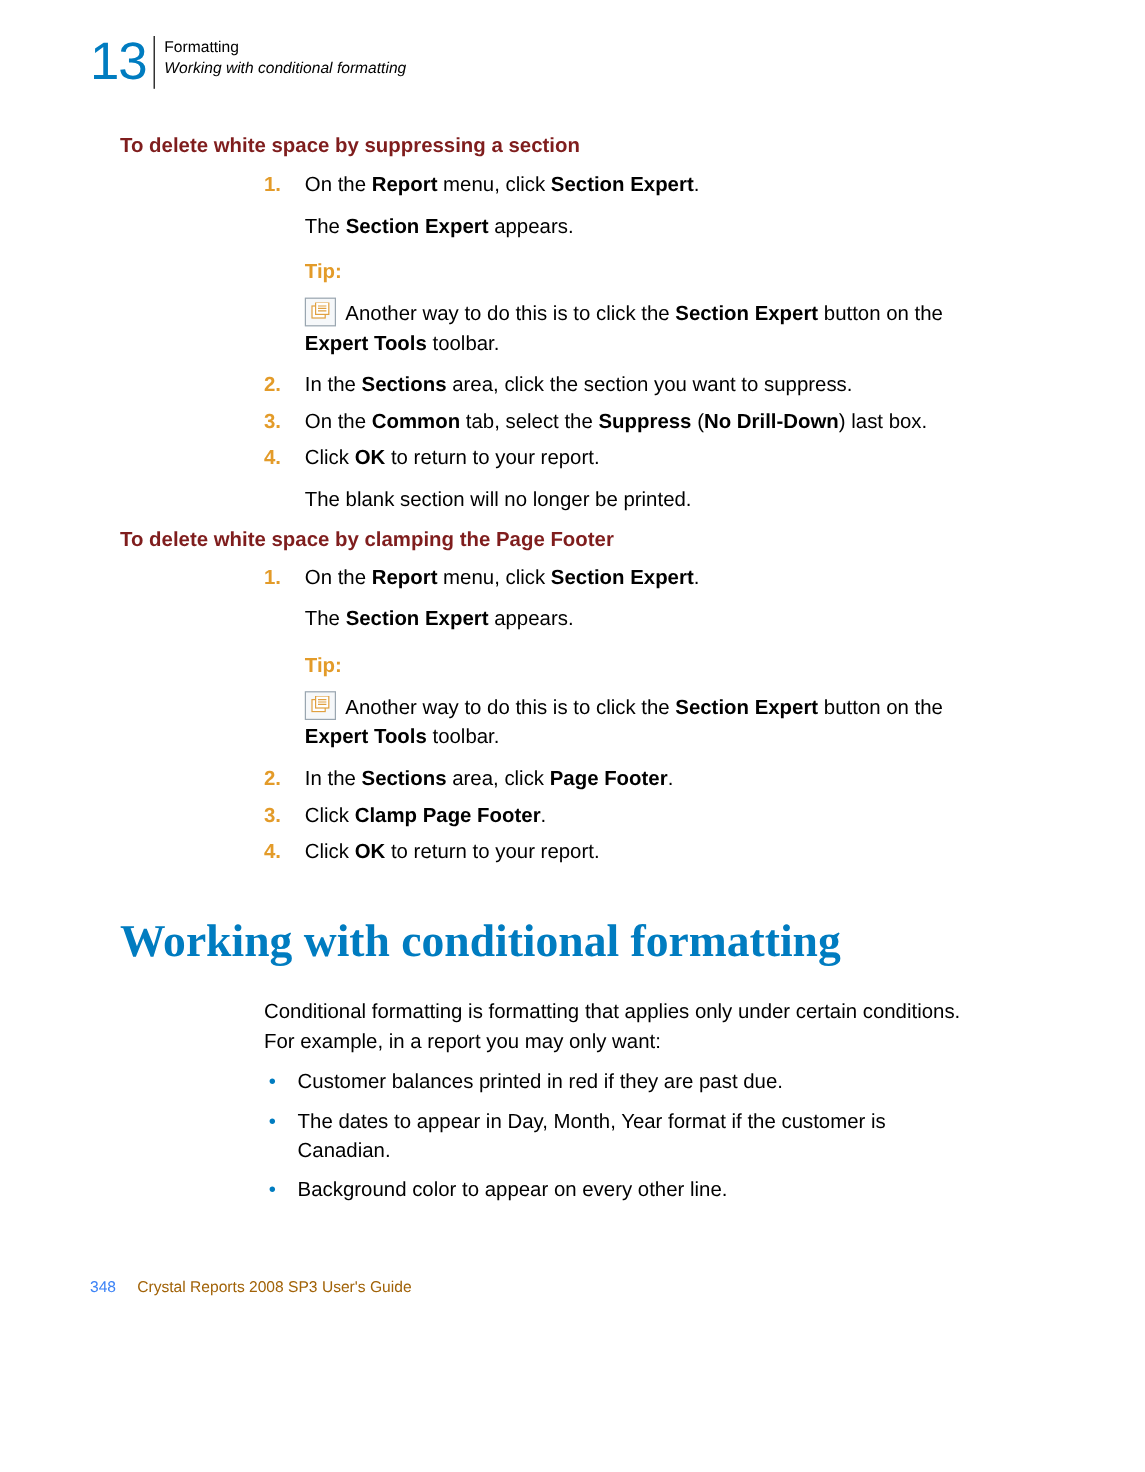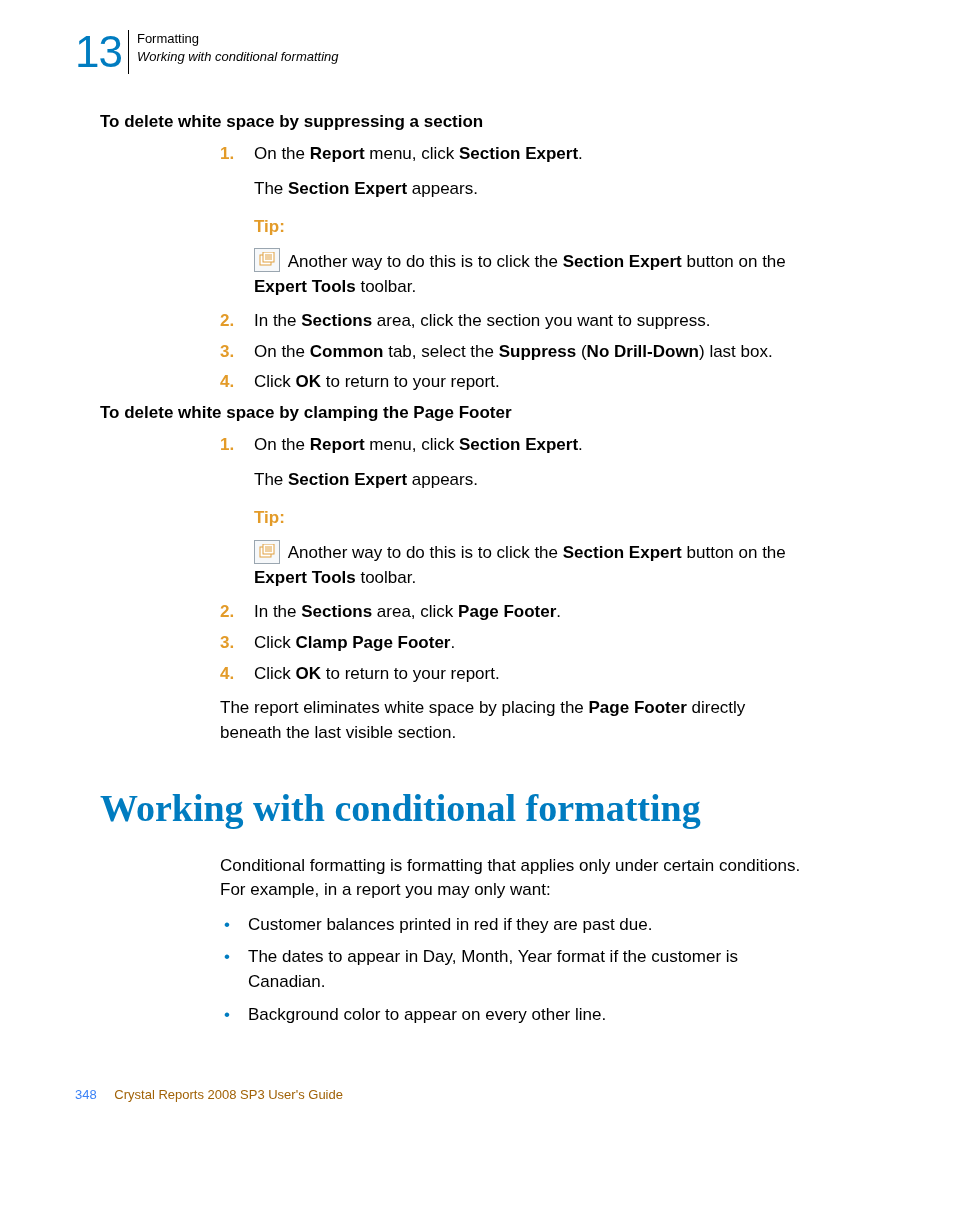--- a/index.html
+++ b/index.html
@@ -30,21 +30,21 @@
     letter-spacing: -1px;
   }
   .header-text {
     padding-left: 8px;
     font-size: 13px;
     line-height: 1.35;
   }
   .header-text .h1 { font-weight: 400; }
   .header-text .h2 { font-style: italic; }
   .subhead {
-    color: #000000;
+    color: #7f1d1d;
     font-weight: 700;
     font-size: 17px;
     margin: 8px 0 10px 25px;
   }
   .body-indent {
     margin-left: 145px;
     margin-right: 75px;
   }
   ol.steps {
     list-style: none;
@@ -172,20 +172,21 @@
         <span class="num">2.</span>
         <span><span>In the </span><b>Sections</b><span> area, click the section you want to suppress.</span></span>
       </li>
       <li>
         <span class="num">3.</span>
         <span><span>On the </span><b>Common</b><span> tab, select the </span><b>Suppress</b><span> (</span><b>No Drill-Down</b><span>) last box.</span></span>
       </li>
       <li>
         <span class="num">4.</span>
         <span><span>Click </span><b>OK</b><span> to return to your report.</span></span>
+        <div class="para" style="margin-left:0;">The blank section will no longer be printed.</div>
       </li>
     </ol>
   </div>
 
   <div class="subhead">To delete white space by clamping the Page Footer</div>
   <div class="body-indent">
     <ol class="steps">
       <li>
         <span class="num">1.</span>
         <span><span>On the </span><b>Report</b><span> menu, click </span><b>Section Expert</b><span>.</span></span>
@@ -209,21 +210,20 @@
       </li>
       <li>
         <span class="num">3.</span>
         <span><span>Click </span><b>Clamp Page Footer</b><span>.</span></span>
       </li>
       <li>
         <span class="num">4.</span>
         <span><span>Click </span><b>OK</b><span> to return to your report.</span></span>
       </li>
     </ol>
-    <div class="para0"><span>The report eliminates white space by placing the </span><b>Page Footer</b><span> directly beneath the last visible section.</span></div>
   </div>
 
   <h1 class="mainhead">Working with conditional formatting</h1>
   <div class="body-indent">
     <div class="para0">Conditional formatting is formatting that applies only under certain conditions. For example, in a report you may only want:</div>
     <ul class="bullets">
       <li>Customer balances printed in red if they are past due.</li>
       <li>The dates to appear in Day, Month, Year format if the customer is Canadian.</li>
       <li>Background color to appear on every other line.</li>
     </ul>

